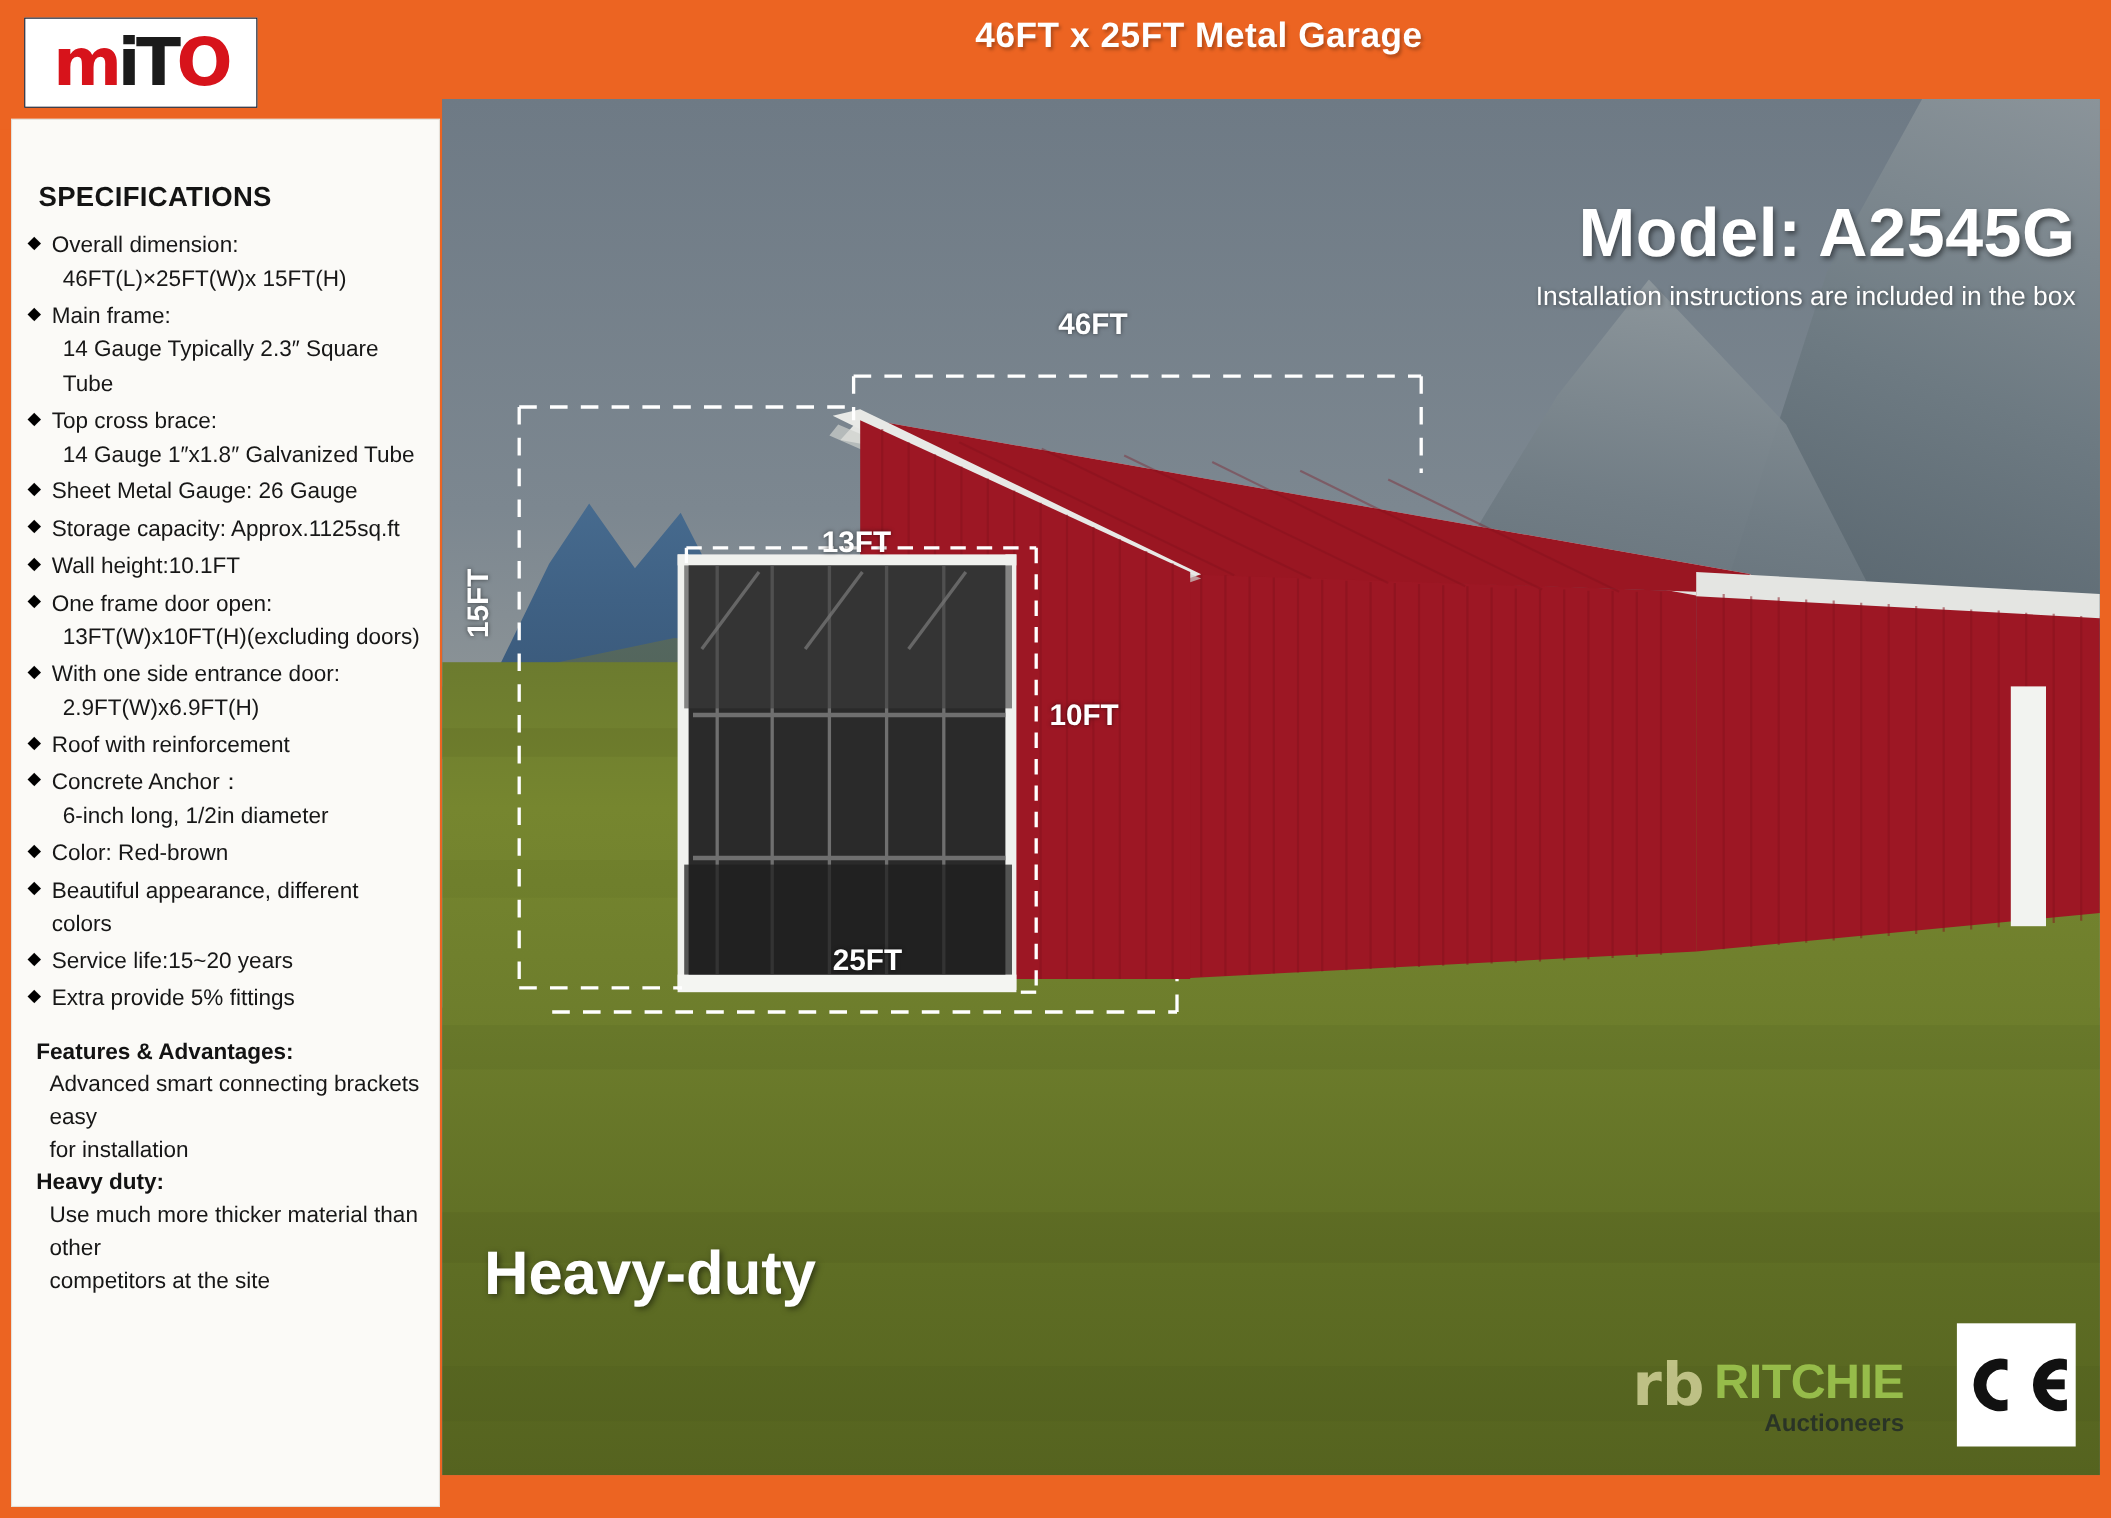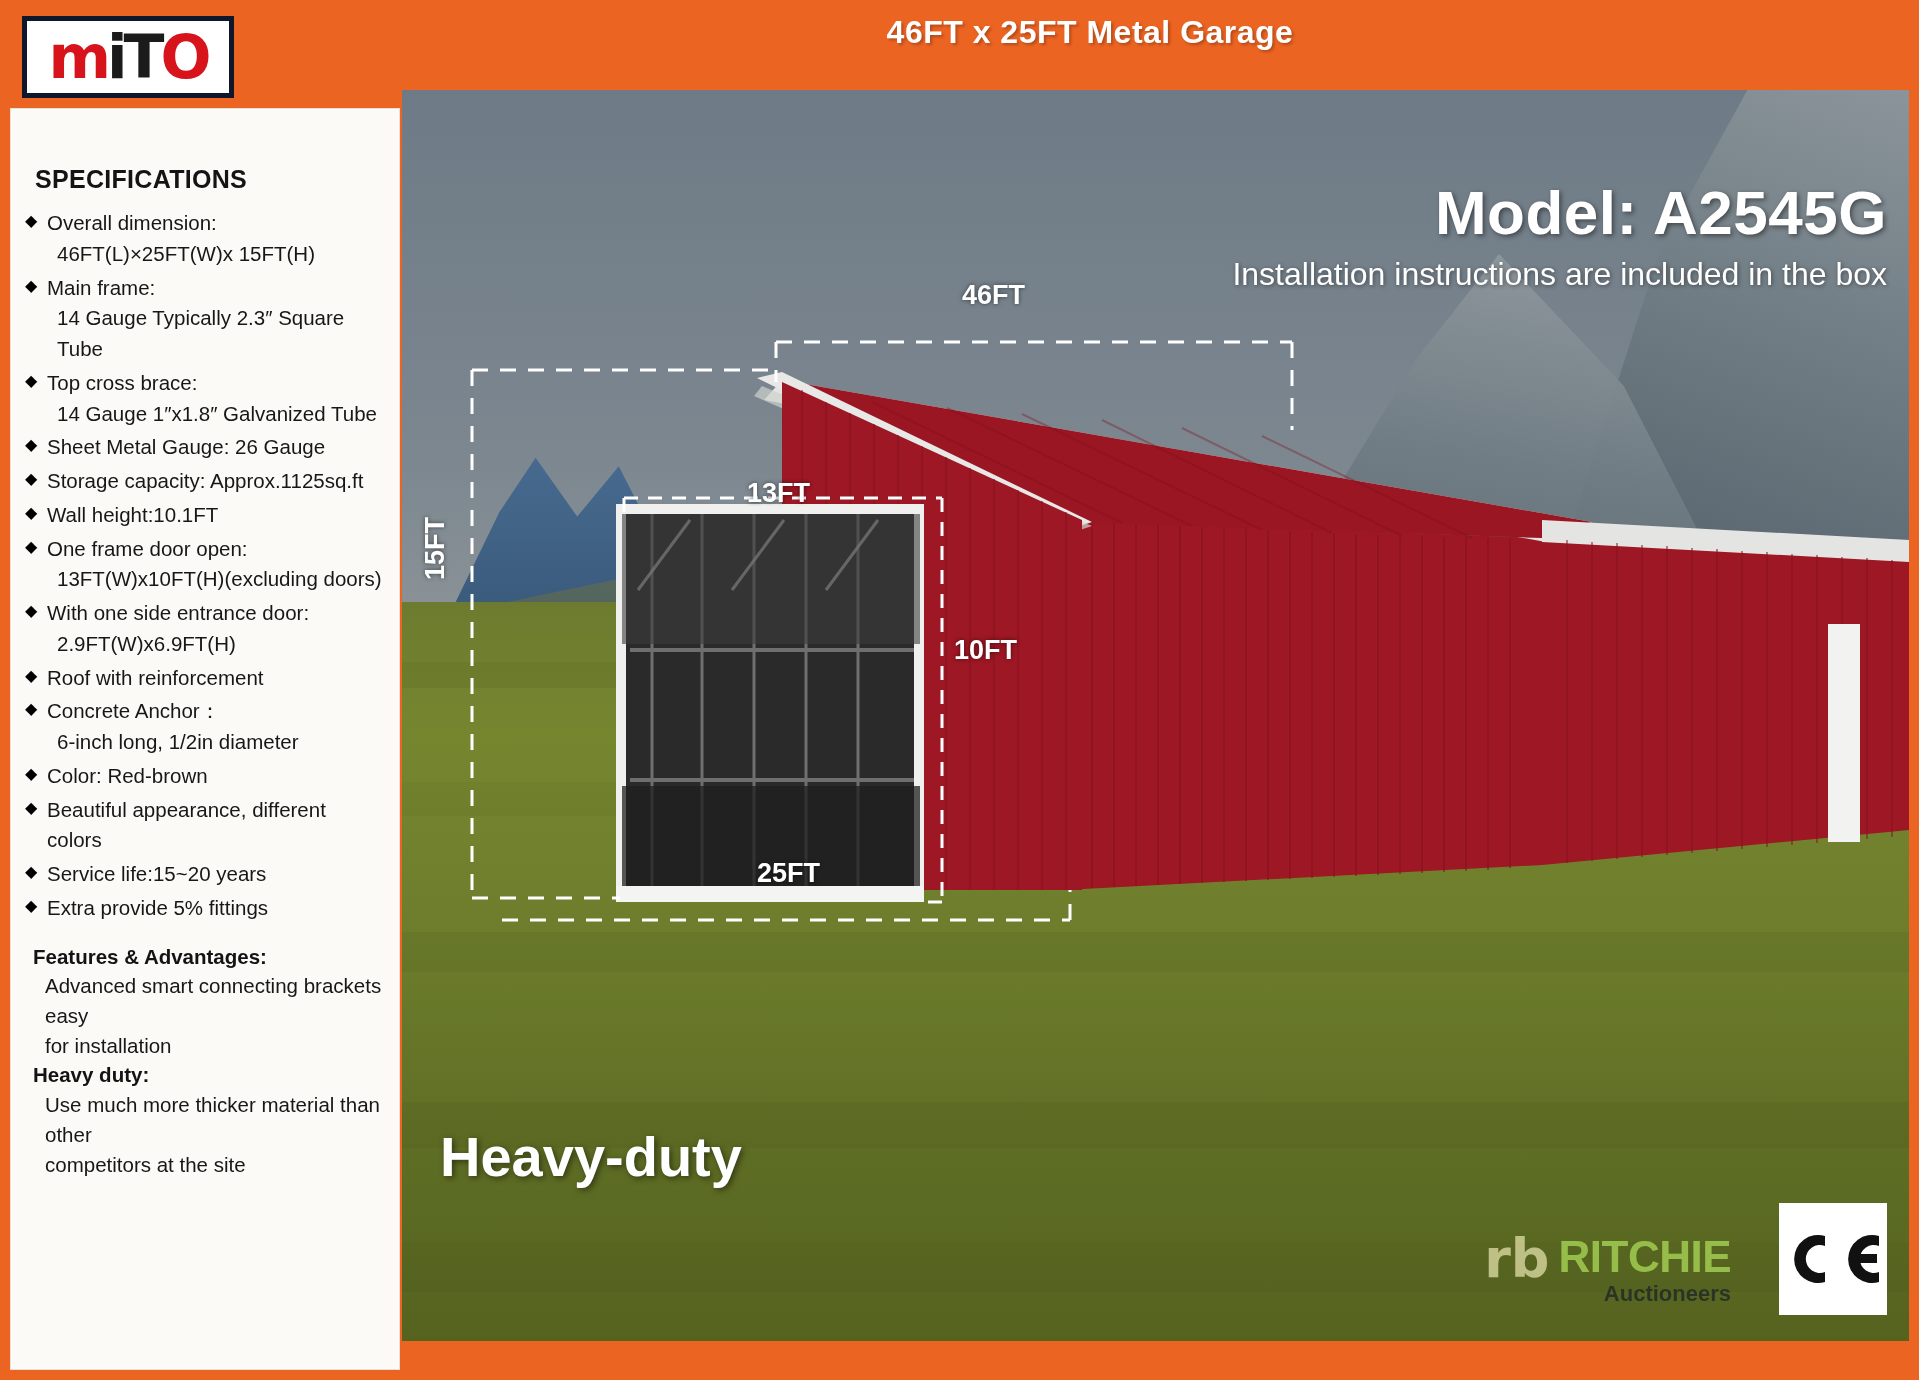--- a/index.html
+++ b/index.html
@@ -19,21 +19,21 @@
   #header {
     position: absolute; left: 0; top: 0;
     width: 1919px; height: 118px;
     background: #ec6422;
   }
   #logo-box {
     position: absolute; left: 22px; top: 16px;
     width: 212px; height: 82px;
     background: #ffffff;
     display: flex; align-items: center; justify-content: center;
-    border: 5px solid #0f172a;
+    border: 1px solid #0f172a;
   }
   #logo-text {
     font-size: 60px; font-weight: 900; letter-spacing: -4px;
     line-height: 0.95;
     font-family: "DejaVu Sans", sans-serif;
   }
   #logo-text .red { color: #d7131b; }
   #logo-text .blk { color: #1b1b1b; }
   #header-title {
     position: absolute; left: 400px; top: 14px; width: 1380px;
@@ -146,21 +146,21 @@
   #model-text {
     position: absolute; right: 22px; top: 48px;
     text-align: right; width: 1000px; margin-top: 39px;
   }
   #model-line {
     color: #ffffff; font-size: 62px; font-weight: 900;
     letter-spacing: .5px;
     text-shadow: 2px 2px 5px rgba(0,0,0,.45);
   }
   #instr-line {
-    color: #ffffff; font-size: 32px; font-weight: 400;
+    color: #ffffff; font-size: 24px; font-weight: 400;
     margin-top: 8px;
     text-shadow: 1px 1px 4px rgba(0,0,0,.45);
   }
   #heavy-duty {
     position: absolute; left: 38px; bottom: 152px;
     color: #ffffff; font-size: 56px; font-weight: 900;
     text-shadow: 2px 2px 6px rgba(0,0,0,.5);
   }
 
   

